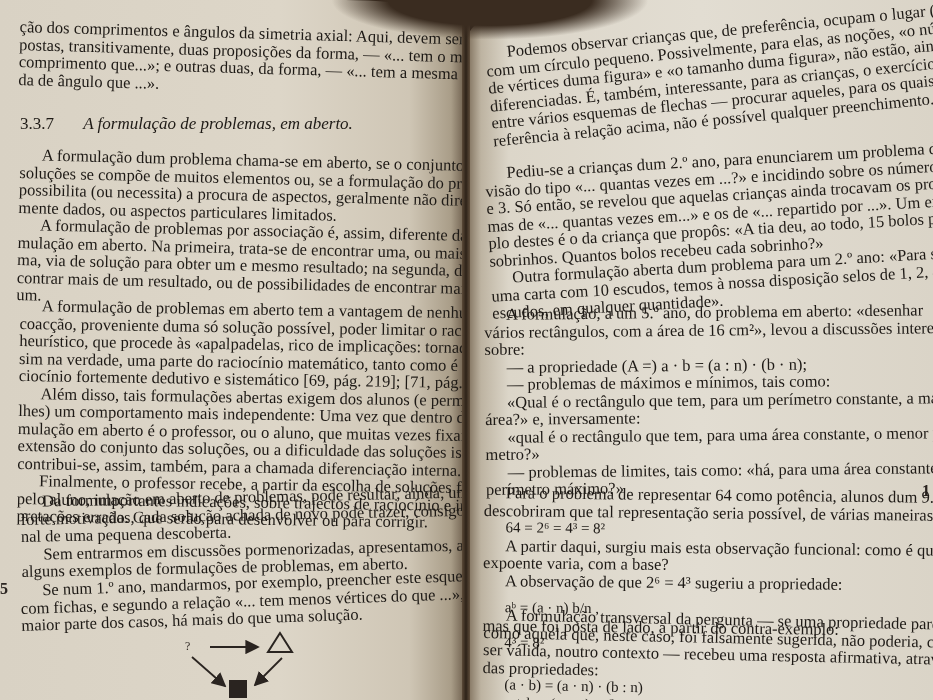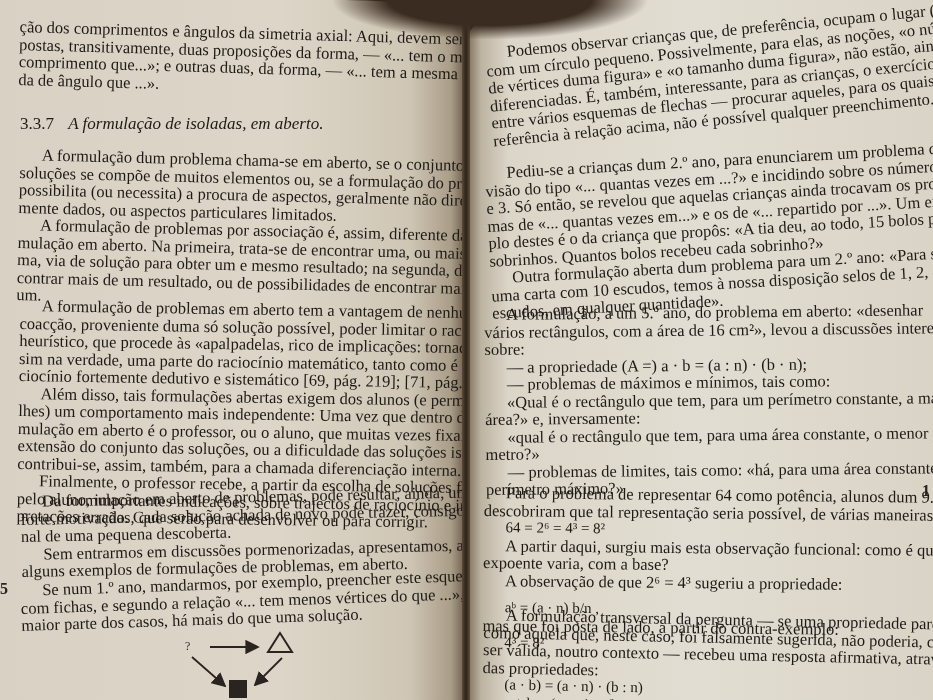--- a/index.html
+++ b/index.html
@@ -36,21 +36,21 @@
   }
   .text-block {
     position: absolute; font-size: 16.5px; line-height: 17.5px;
     white-space: nowrap;
   }
   .line { display: block; }
   .indent { padding-left: 22px; }
   .left-text { left: 20px; width: 440px; }
   .right-text { left: 484px; width: 445px; }
   .heading { font-size: 17px; }
-  .heading .num { font-style: normal; margin-right: 10px; }
+  .heading .num { font-style: normal; margin-right: 25px; }
   .heading .title { font-style: italic; }
   .gap { height: 10px; display: block; }
   .formula { padding-left: 22px; font-size: 15px; }
   .margin-mark {
     position: absolute; font-size: 16px; font-weight: bold; color: #2a2420;
   }
   .diagram { position: absolute; left: 170px; top: 630px; width: 140px; height: 70px; }
 </style>
 </head>
 <body>
@@ -62,21 +62,21 @@
 
   <div class="text-block left-text" style="top:18px; transform: rotate(1.6deg); transform-origin: left top;">
     <span class="line">ção dos comprimentos e ângulos da simetria axial: Aqui, devem ser com-</span>
     <span class="line">postas, transitivamente, duas proposições da forma, — «... tem o mesmo</span>
     <span class="line">comprimento que...»; e outras duas, da forma, — «... tem a mesma medi-</span>
     <span class="line">da de ângulo que ...».</span>
   </div>
 
   <div class="text-block left-text heading" style="top:115px;">
     <span class="num">3.3.7</span>
-    <span class="title">A formulação de isoladas, em aberto.</span>
+    <span class="title">A formulação de problemas, em aberto.</span>
   </div>
 
   <div class="text-block left-text" style="top:146px; transform: rotate(1.4deg); transform-origin: left top;">
     <span class="line indent">A formulação dum problema chama-se em aberto, se o conjunto de</span>
     <span class="line">soluções se compõe de muitos elementos ou, se a formulação do problema</span>
     <span class="line">possibilita (ou necessita) a procura de aspectos, geralmente não directa-</span>
     <span class="line">mente dados, ou aspectos particulares limitados.</span>
     <span class="line indent">A formulação de problemas por associação é, assim, diferente da for-</span>
     <span class="line">mulação em aberto. Na primeira, trata-se de encontrar uma, ou mais du-</span>
     <span class="line">ma, via de solução para obter um e mesmo resultado; na segunda, de en-</span>

